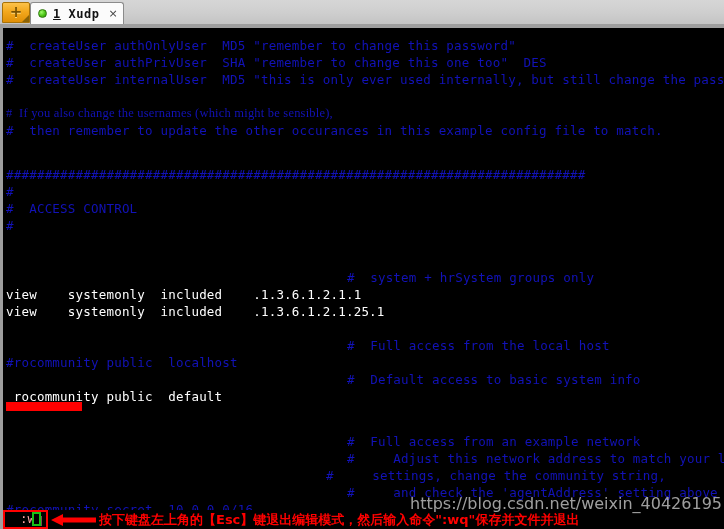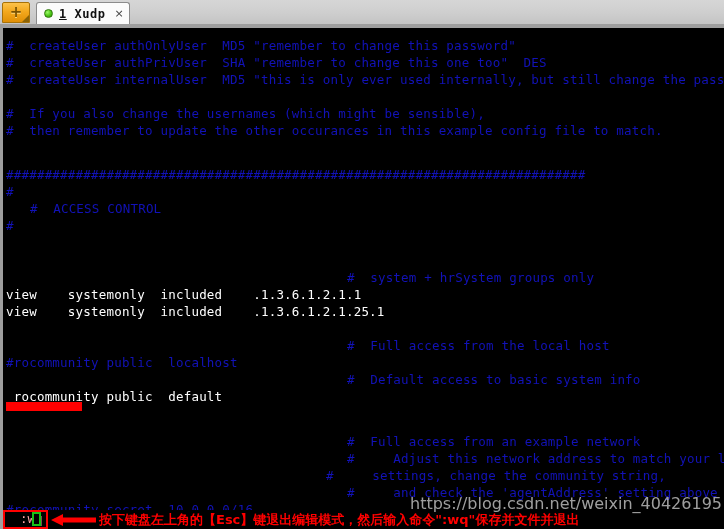--- a/index.html
+++ b/index.html
@@ -34,21 +34,21 @@
     font-family:"DejaVu Sans",sans-serif;
     text-shadow:0 1px 0 #ffd77a;
   }
   .newtab .corner{
     position:absolute;right:0px;bottom:0px;
     width:0;height:0;
     border-left:7px solid transparent;
     border-bottom:7px solid #8a6206;
   }
   .tab{
-    margin-left:6px;height:22px;
+    margin-left:0;height:22px;
     background:#fbfbfb;
     border:1px solid #8b8b8b;border-bottom:none;
     border-radius:3px 3px 0 0;
     display:flex;align-items:center;
     padding:0 5px 0 7px;
     box-sizing:border-box;
   }
   .tab .dot{
     width:9px;height:9px;border-radius:50%;
     background:radial-gradient(circle at 35% 32%,#9dfb6a 0%,#4bc415 55%,#2c8b08 100%);
@@ -153,25 +153,25 @@
         <div class="line c-blue" style="left: 344px; top: 424px;">#     Adjust this network address to match your local</div>
         <div class="line c-blue" style="left: 344px; top: 407px;">#  Full access from an example network</div>
         <div class="line c-white" style="left: 3px; top: 362px;"> rocommunity public  default</div>
         <div class="line c-blue" style="left: 3px; top: 328px;">#rocommunity public  localhost</div>
         <div class="line c-blue" style="left: 344px; top: 345px;">#  Default access to basic system info</div>
         <div class="line c-blue" style="left: 344px; top: 311px;">#  Full access from the local host</div>
         <div class="line c-white" style="left: 3px; top: 277px;">view    systemonly  included    .1.3.6.1.2.1.25.1</div>
         <div class="line c-white" style="left: 3px; top: 260px;">view    systemonly  included    .1.3.6.1.2.1.1</div>
         <div class="line c-blue" style="left: 344px; top: 243px;">#  system + hrSystem groups only</div>
         <div class="line c-blue" style="left: 3px; top: 191px;">#</div>
-        <div class="line c-blue" style="left: 3px; top: 174px; margin-left: 24px;">#  ACCESS CONTROL</div>
+        <div class="line c-blue" style="left: 3px; top: 174px;">#  ACCESS CONTROL</div>
         <div class="line c-blue" style="left: 3px; top: 157px;">#</div>
         <div class="line c-blue" style="left: 3px; top: 140px;">###########################################################################</div>
         <div class="line c-blue" style="left: 3px; top: 96px;">#  then remember to update the other occurances in this example config file to match.</div>
-        <div class="line c-blue" style="left: 3px; top: 79px;">#  If you also change the usernames (which might be sensible),</div>
+        <div class="line c-blue" style="left: 3px; top: 79px; font-family: Liberation Serif, serif;">#  If you also change the usernames (which might be sensible),</div>
         <div class="line c-blue" style="left: 3px; top: 45px;">#  createUser internalUser  MD5 "this is only ever used internally, but still change the password"</div>
         <div class="line c-blue" style="left: 3px; top: 28px;">#  createUser authPrivUser  SHA "remember to change this one too"  DES</div>
         <div class="line c-blue" style="left: 3px; top: 11px;">#  createUser authOnlyUser  MD5 "remember to change this password"</div>
 
       <div class="hl-red" id="hl" style="left: 3px; top: 374px; width: 76px; height: 9px; background: rgb(255, 0, 0);"></div>
 
       <div class="statusline">
         <div class="annot-box"></div>
         <div class="wq">:wq</div>
         <div class="cursorblk"></div>

